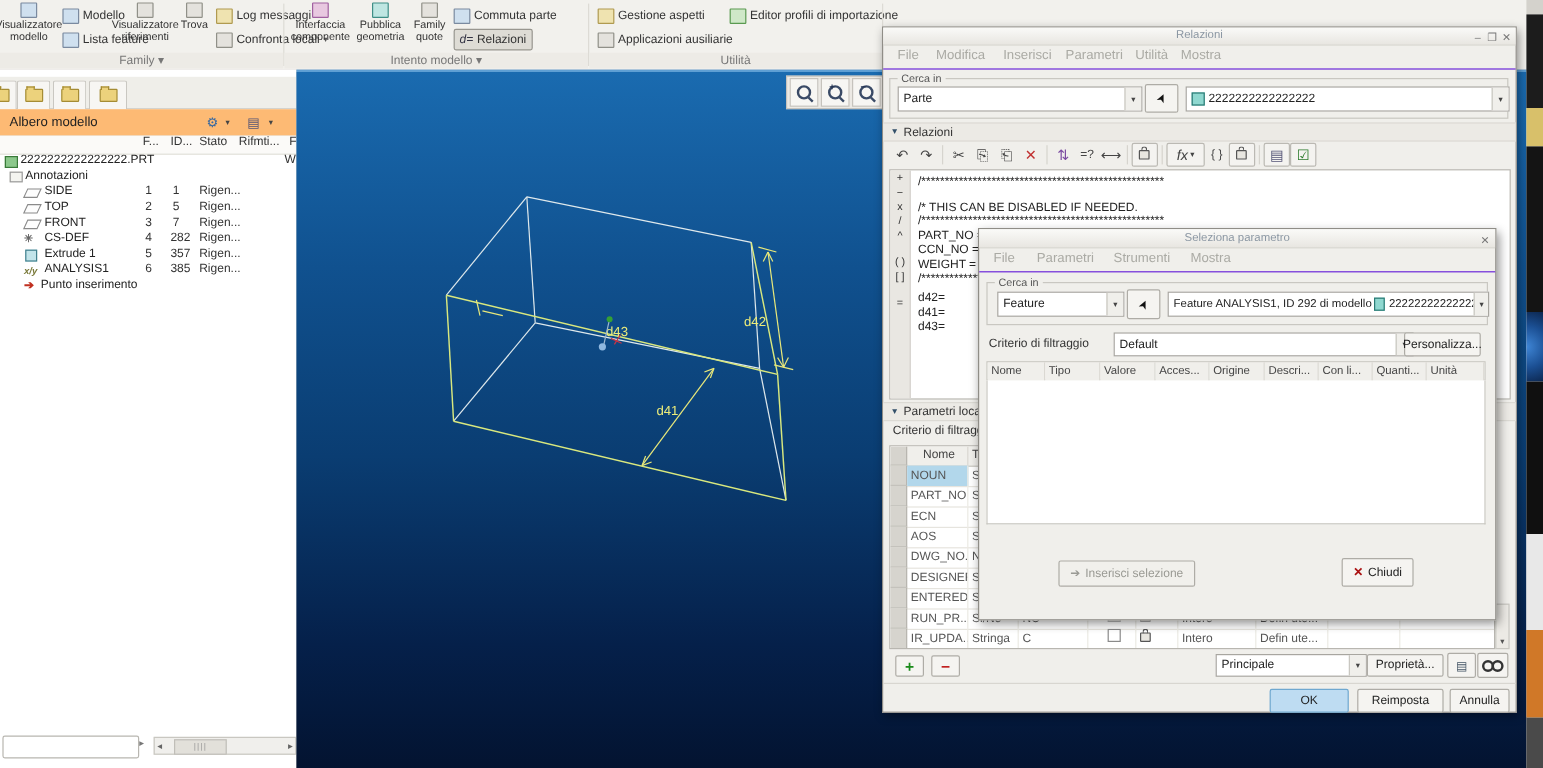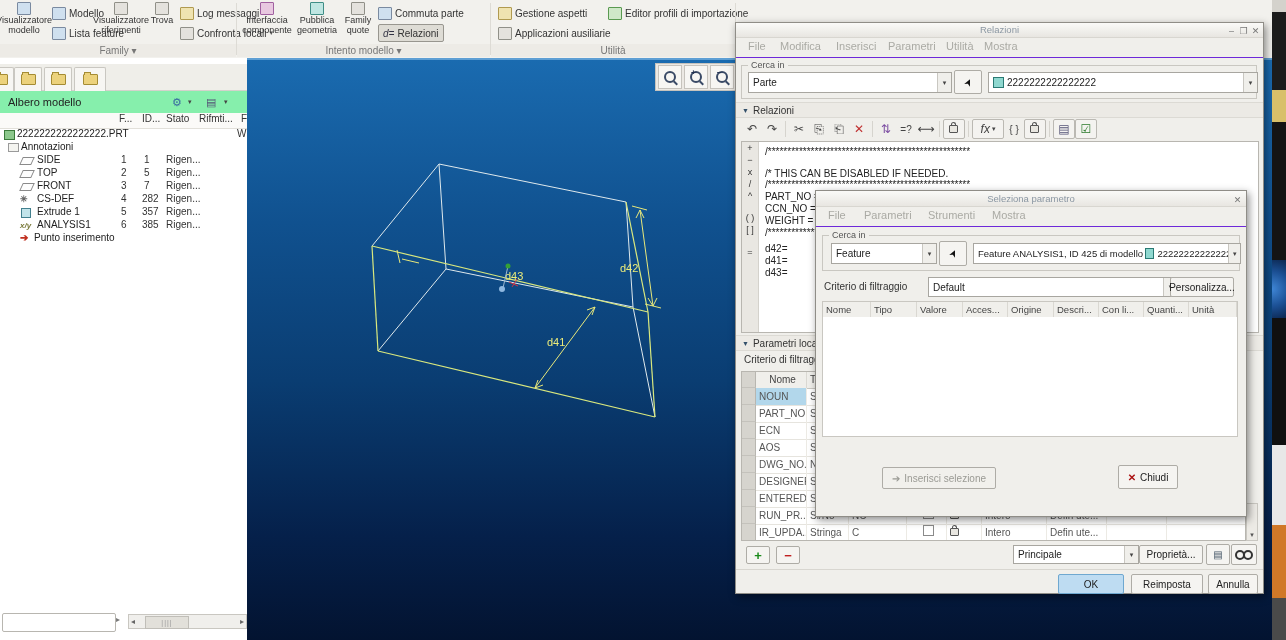--- a/index.html
+++ b/index.html
@@ -18,21 +18,21 @@
   .icsq.p{background:#e8c8e0;border-color:#a060a0}
   .icsq.g{background:#cfe8c8;border-color:#5a9a50}
   .icsq.gr{background:#e4e2dd;border-color:#909088}
   .pressed{border:1px solid #98968f;background:#dedcd5;border-radius:2px;padding:0 4px}
   
   .panel{left:0;top:58px;width:247px;height:582px;background:#fff;border-right:1px solid #c9c7c1}
   .tabs{position:absolute;left:0;top:6px;height:26px;width:247px;background:#efeee9;border-bottom:1px solid #d4d2cc}
   .tab{position:absolute;top:3px;width:26px;height:23px;border:1px solid #c9c7c1;border-bottom:none;background:#f7f6f3;display:flex;align-items:center;justify-content:center;border-radius:2px 2px 0 0}
   .folder{width:13px;height:9px;background:#ecd27c;border:1px solid #a58c34;border-radius:1px;position:relative}
   .folder::before{content:"";position:absolute;top:-3px;left:0;width:5px;height:2px;background:#ecd27c;border:1px solid #a58c34;border-bottom:none}
-  .treehdr{position:absolute;left:0;top:33px;width:247px;height:22px;background:#86efac;border-bottom:1px solid #d4d2cc;font-size:11px;color:#222}
+  .treehdr{position:absolute;left:0;top:33px;width:247px;height:22px;background:#fdba74;border-bottom:1px solid #d4d2cc;font-size:11px;color:#222}
   .colhdr{position:absolute;left:0;top:55px;width:247px;height:15px;font-size:9.5px;color:#555;border-bottom:1px solid #e2e0da;background:#fbfaf8}
   .trow{position:absolute;left:0;width:247px;height:13px;font-size:10px;color:#222;white-space:nowrap}
   .tcell{position:absolute;top:0;font-size:10px;color:#333}
   .ic-part{display:inline-block;width:9px;height:8px;background:#8cc88c;border:1px solid #3a7a3a}
   .ic-plane{display:inline-block;width:10px;height:6px;border:1px solid #8a8a8a;transform:skewX(-25deg);background:#fdfdfd}
   .ic-ann{display:inline-block;width:9px;height:7px;border:1px solid #9a9a9a;background:#f4f4f0}
   .ic-cs{color:#666;font-size:9px;font-weight:bold}
   .ic-ext{display:inline-block;width:8px;height:8px;border:1px solid #42808e;background:#c2e4ea}
   .ic-an{color:#7a7a3a;font-size:8px;font-style:italic;font-weight:bold}
   .ic-arrow{color:#c03020;font-weight:bold;font-size:10px}
@@ -521,21 +521,21 @@
   <div class="fs" style="left:6px;top:44px;width:416px;height:34px">
     <span class="fslegend">Cerca in</span>
     <div class="sel" style="left:8px;top:7px;width:100px;height:19px">
       <span>Feature</span>
       <span class="dd">▾</span>
     </div>
     <div class="btn" style="left:116px;top:5px;width:26px;height:23px">
       <span class="cursor">➤</span>
     </div>
     <div class="sel" style="left:150px;top:7px;width:262px;height:19px;font-size:9.5px">
-      <span style="white-space:nowrap">Feature ANALYSIS1, ID 425 di modello </span>
+      <span style="white-space:nowrap">Feature ANALYSIS1, ID 292 di modello </span>
       <span class="cube" style="margin-left:2px"></span>
       <span style="white-space:nowrap;overflow:hidden">2222222222222222.</span>
       <span class="dd">▾</span>
     </div>
   </div>
   <div style="position:absolute;left:8px;top:90px;font-size:10px;color:#333">Criterio di filtraggio</div>
   <div class="sel" style="left:112px;top:86px;width:244px;height:18px">
     <span>Default</span>
     <span class="dd">▾</span>
   </div>

